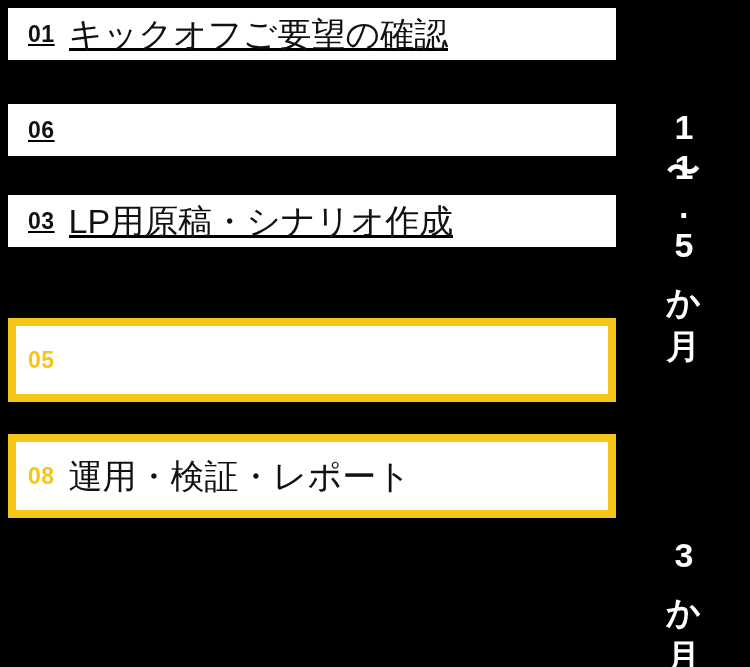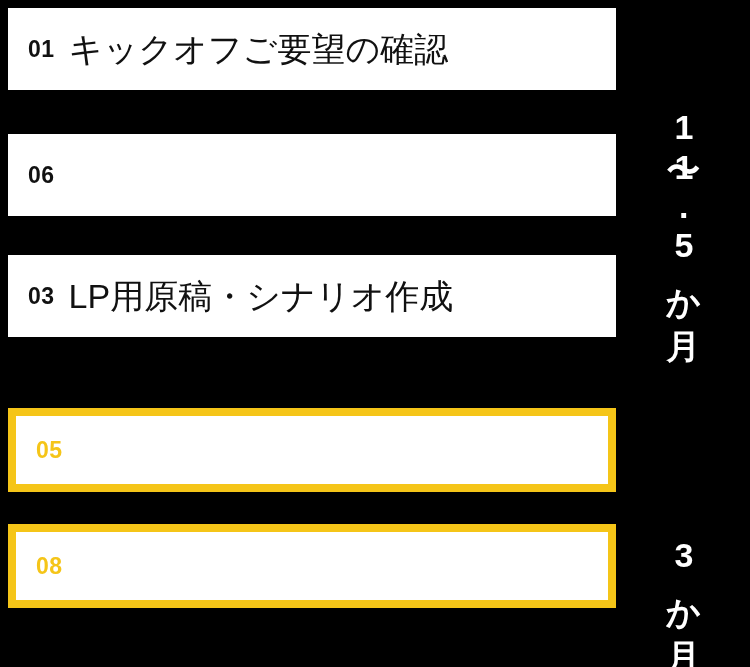--- a/index.html
+++ b/index.html
@@ -28,30 +28,31 @@
   .step-card{
     background:#ffffff;
     box-sizing:border-box;
     display:flex;
     align-items:center;
     flex:0 0 auto;
   }
 
   
   .step-card.plain{
-    height:82px;
+    height:52px;
     padding-left:20px;
     border:0;
+    text-decoration:underline;
   }
 
   
   .step-card.highlight{
     height:84px;
     border:8px solid #f5c518;
-    padding-left:20px;
+    padding-left:12px;
   }
 
   .gap-sm{flex:0 0 auto;height:44px;}
   .gap-top{flex:0 0 auto;height:8px;}
   .gap-mid{flex:0 0 auto;height:39px;}
   .gap-hl{flex:0 0 auto;height:32px;}
 
   .step-num{
     font-weight:bold;
     font-size:23px;
@@ -131,20 +132,21 @@
     <div class="gap-hl"></div>
 
     <div class="step-card highlight">
       <span class="step-num">05</span>
     </div>
 
     <div class="gap-hl"></div>
 
     <div class="step-card highlight">
       <span class="step-num">08</span>
+      <span class="step-title">運用・検証・レポート</span>
     </div>
 
   </div>
 
   <div class="duration" id="duration-1">
     <span class="vtext">1〜1.5か月</span>
   </div>
 
   <div class="duration" id="duration-2">
     <span class="vtext">3か月</span>

